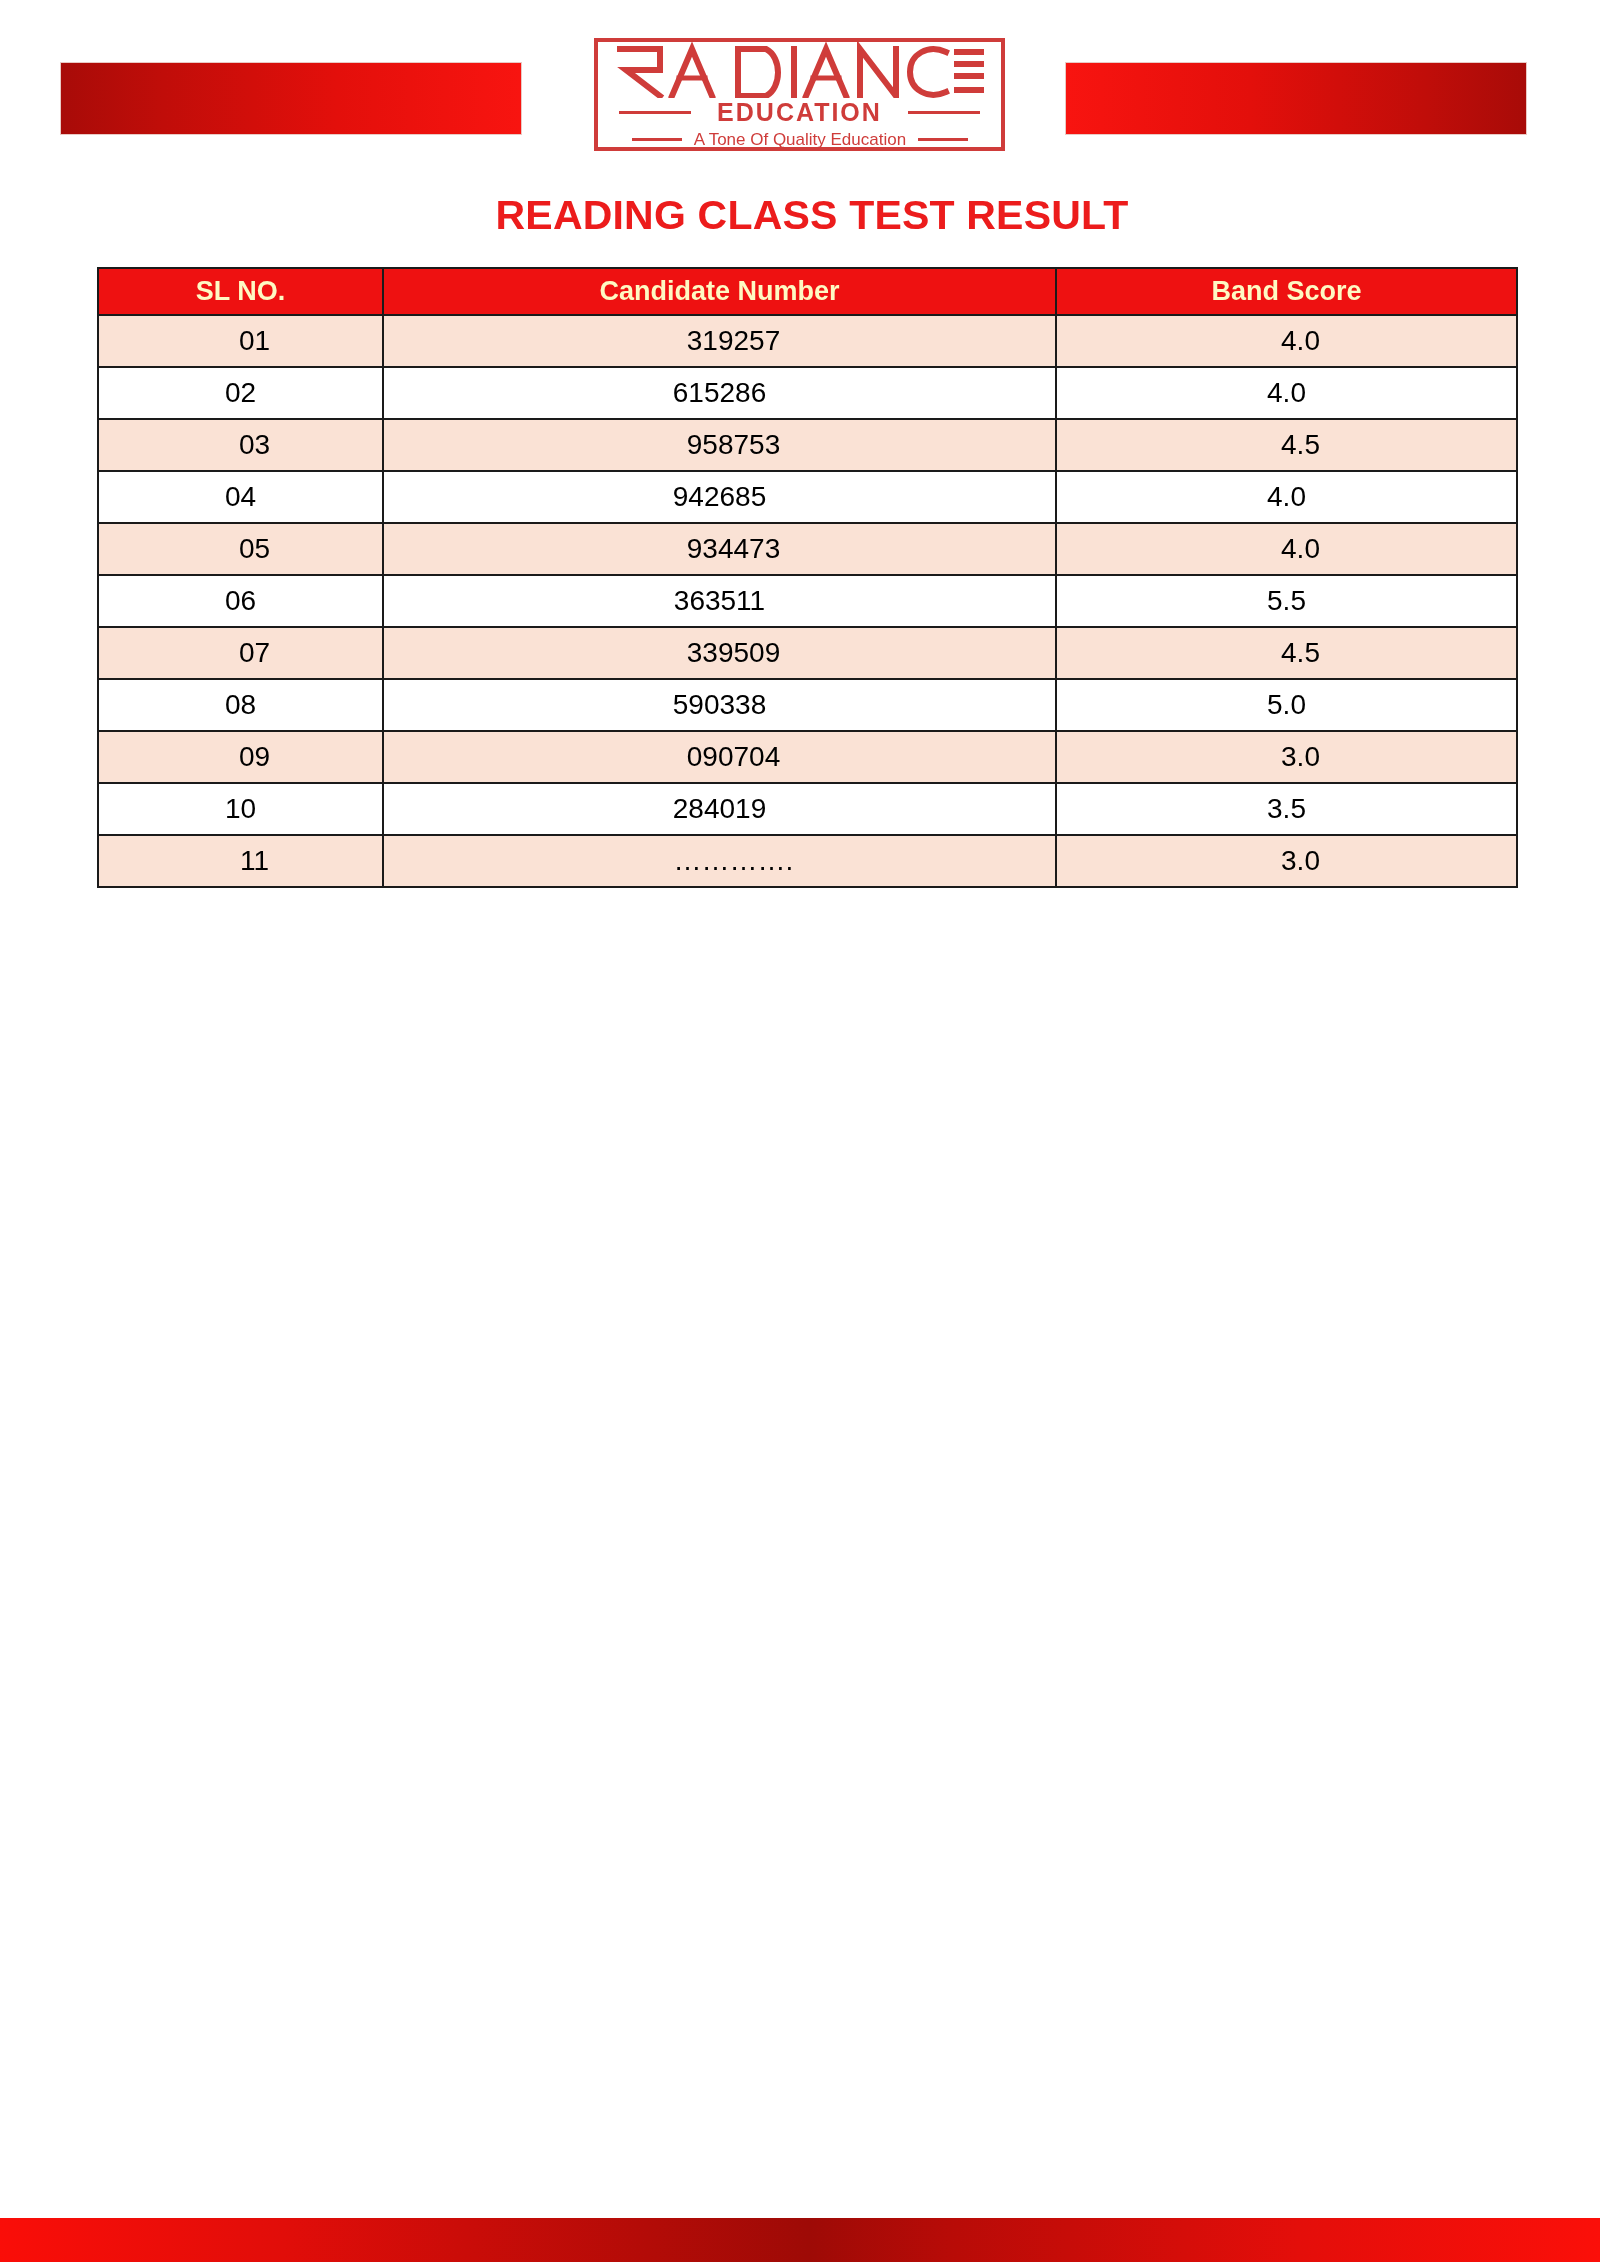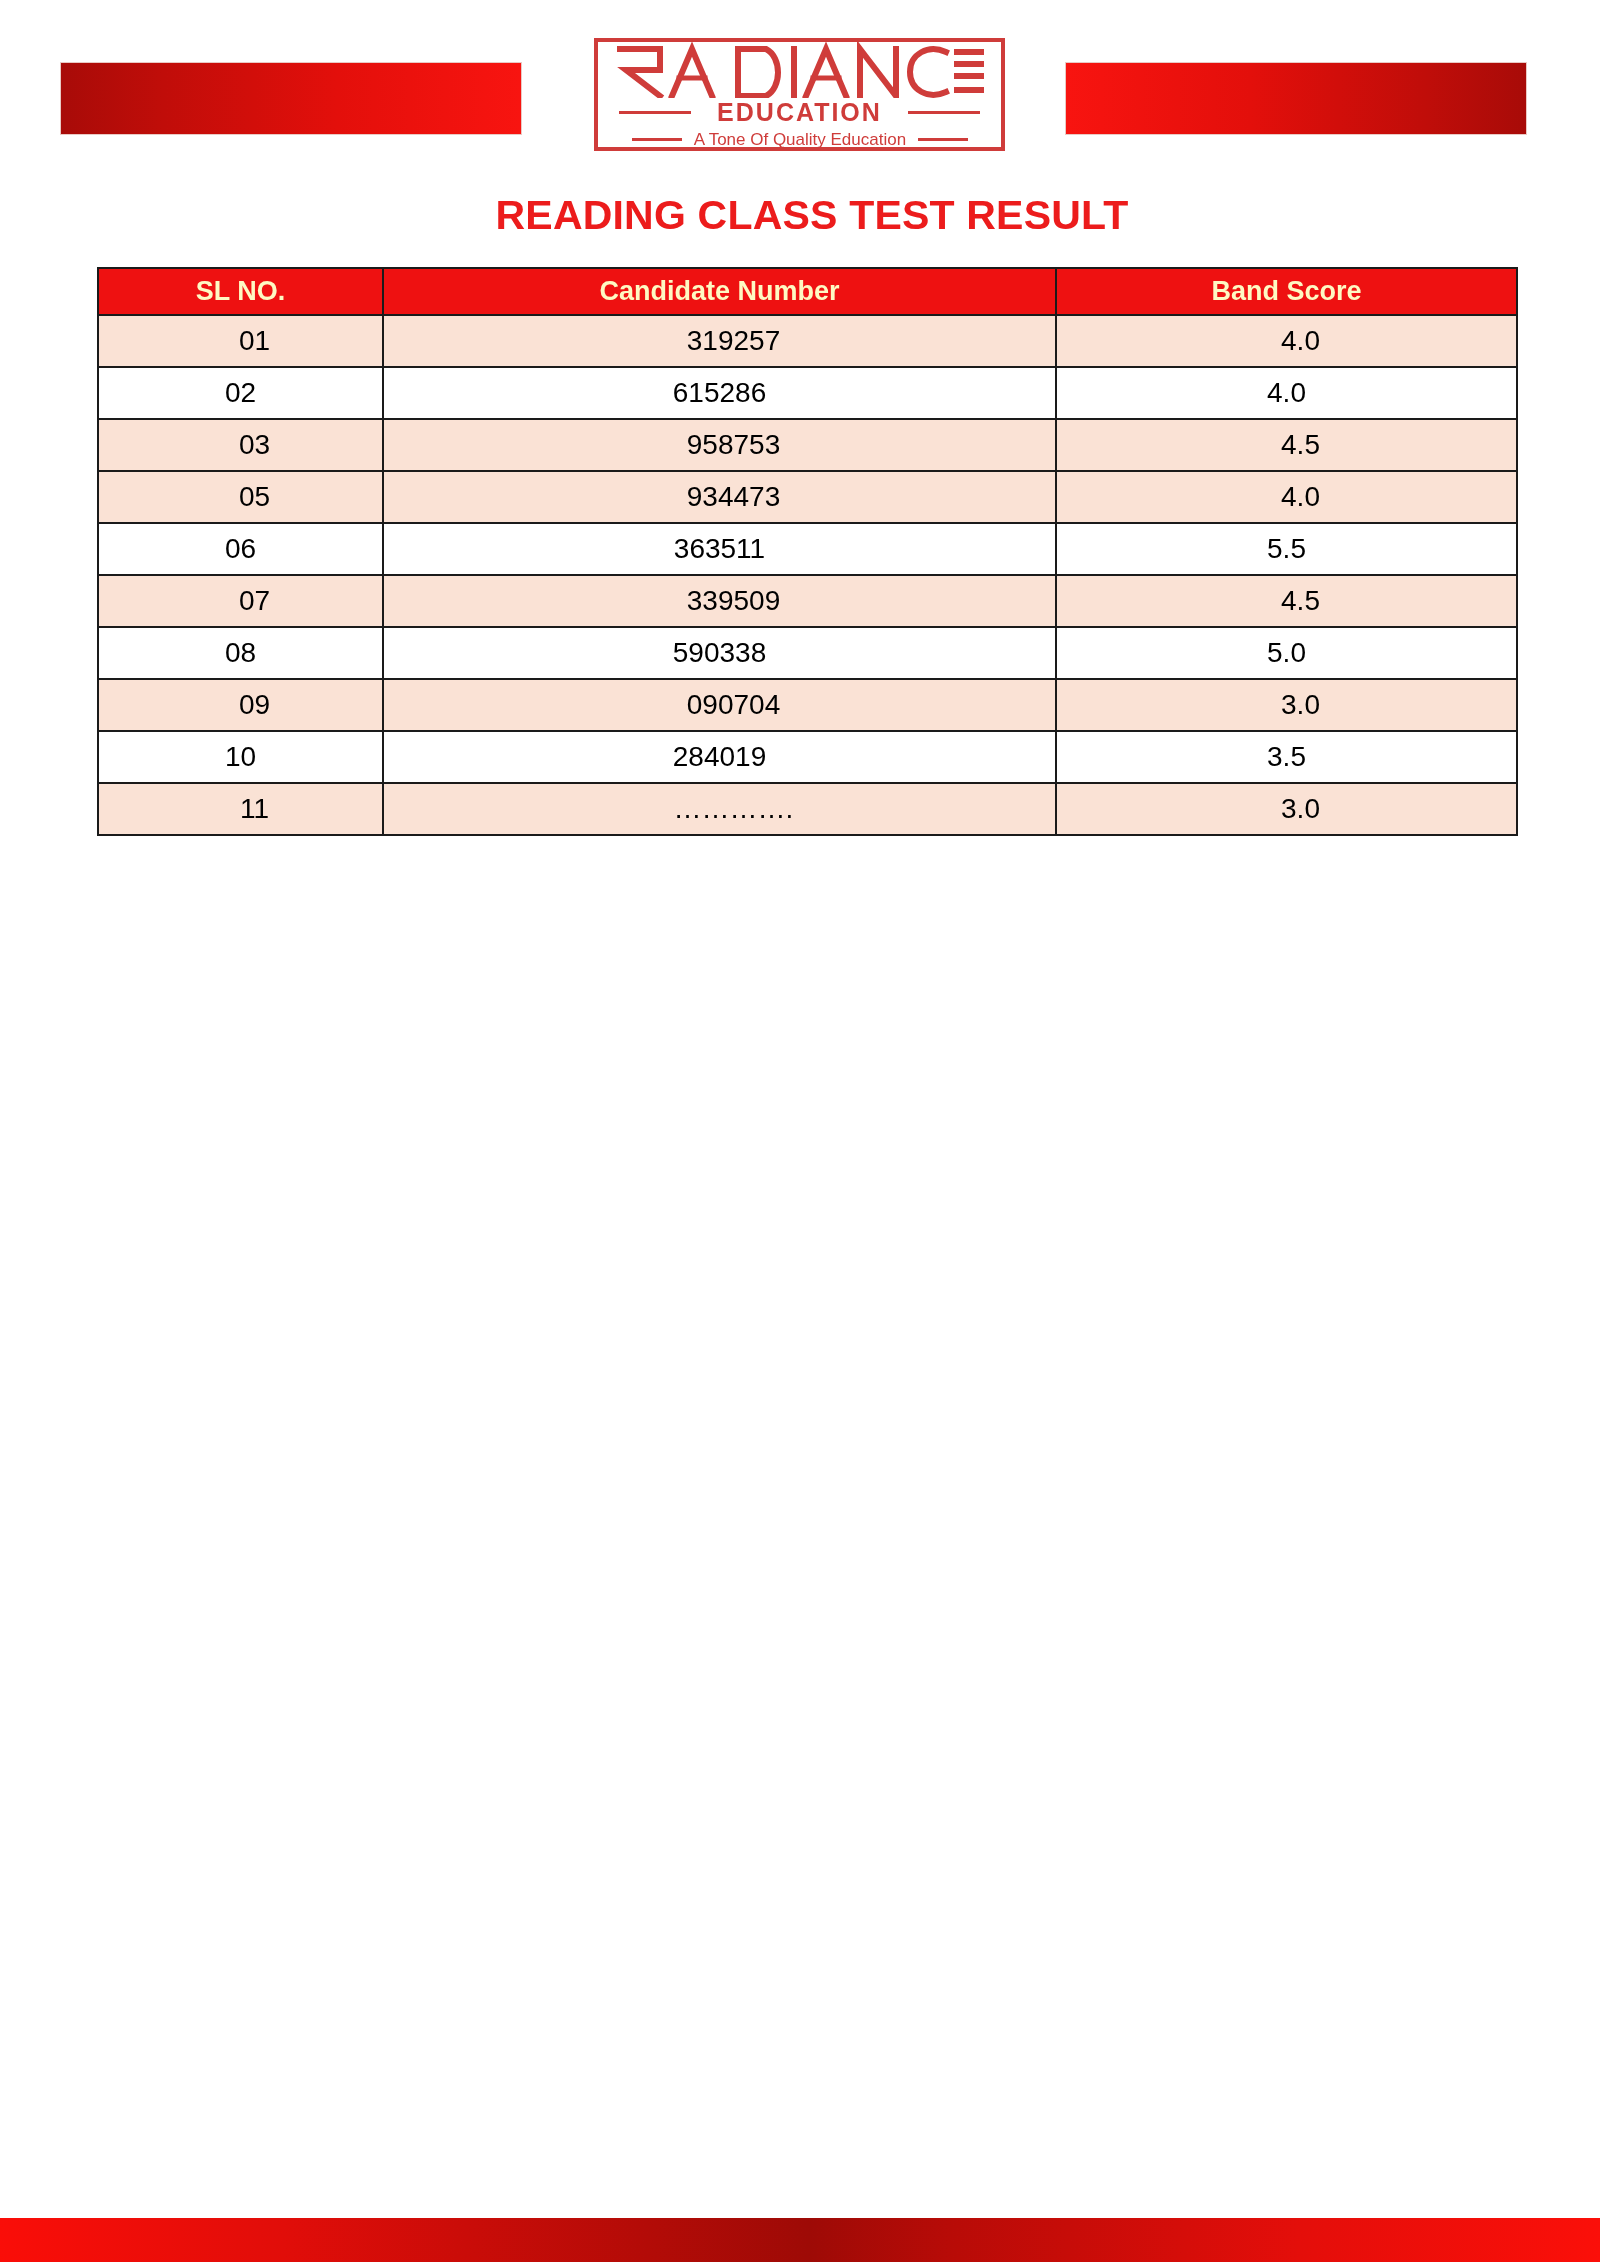--- a/index.html
+++ b/index.html
@@ -248,20 +248,25 @@
     <tr class="row-even">
       <td>02</td>
       <td>615286</td>
       <td>4.0</td>
     </tr>
     <tr class="row-odd">
       <td>03</td>
       <td>958753</td>
       <td>4.5</td>
     </tr>
+    <tr class="row-even">
+      <td>04</td>
+      <td>942685</td>
+      <td>4.0</td>
+    </tr>
     <tr class="row-odd">
       <td>05</td>
       <td>934473</td>
       <td>4.0</td>
     </tr>
     <tr class="row-even">
       <td>06</td>
       <td>363511</td>
       <td>5.5</td>
     </tr>

